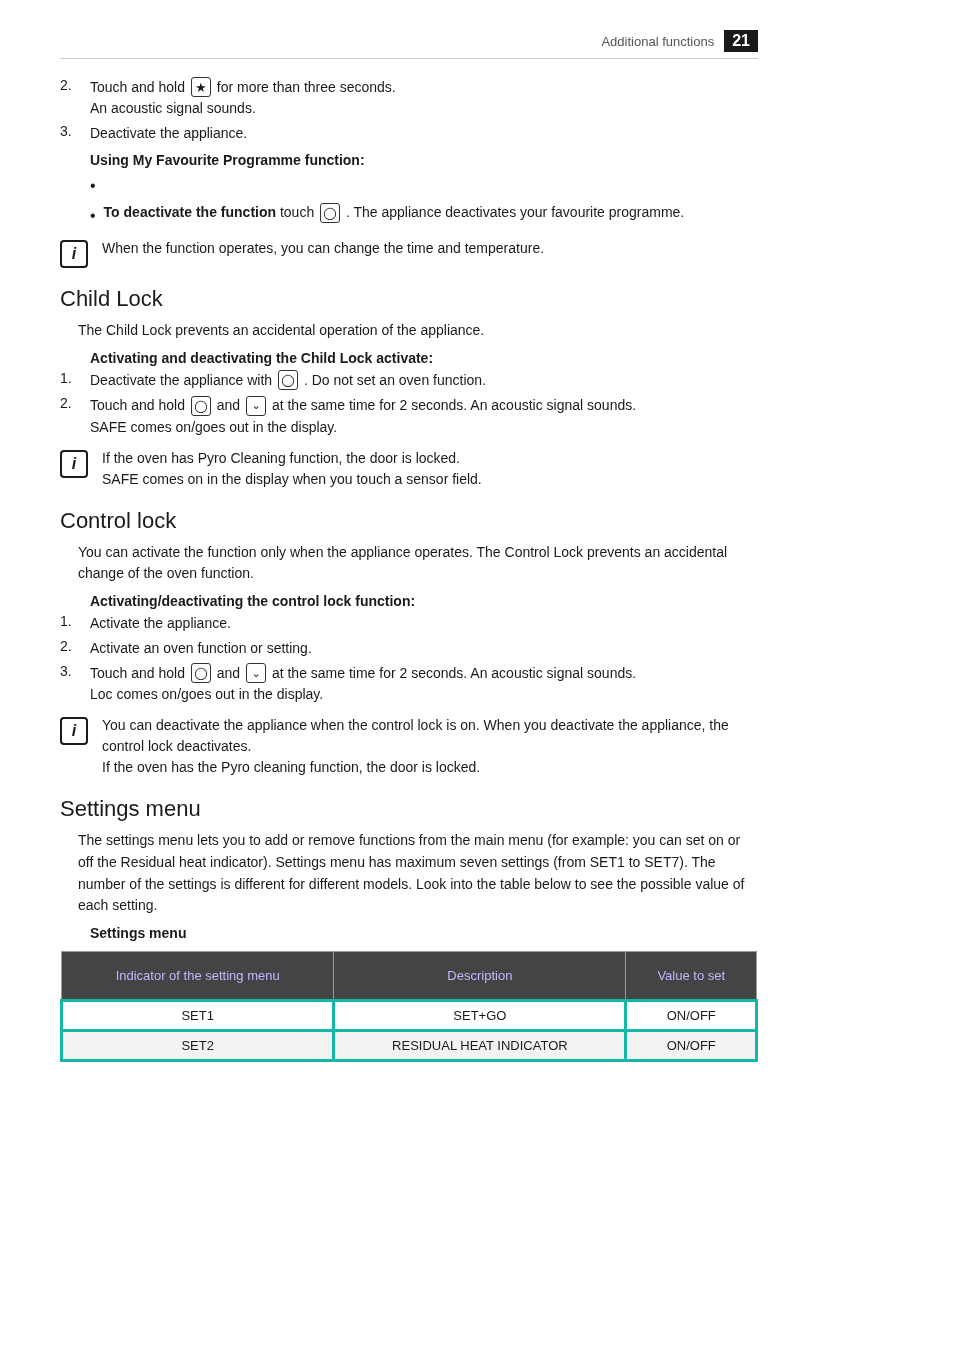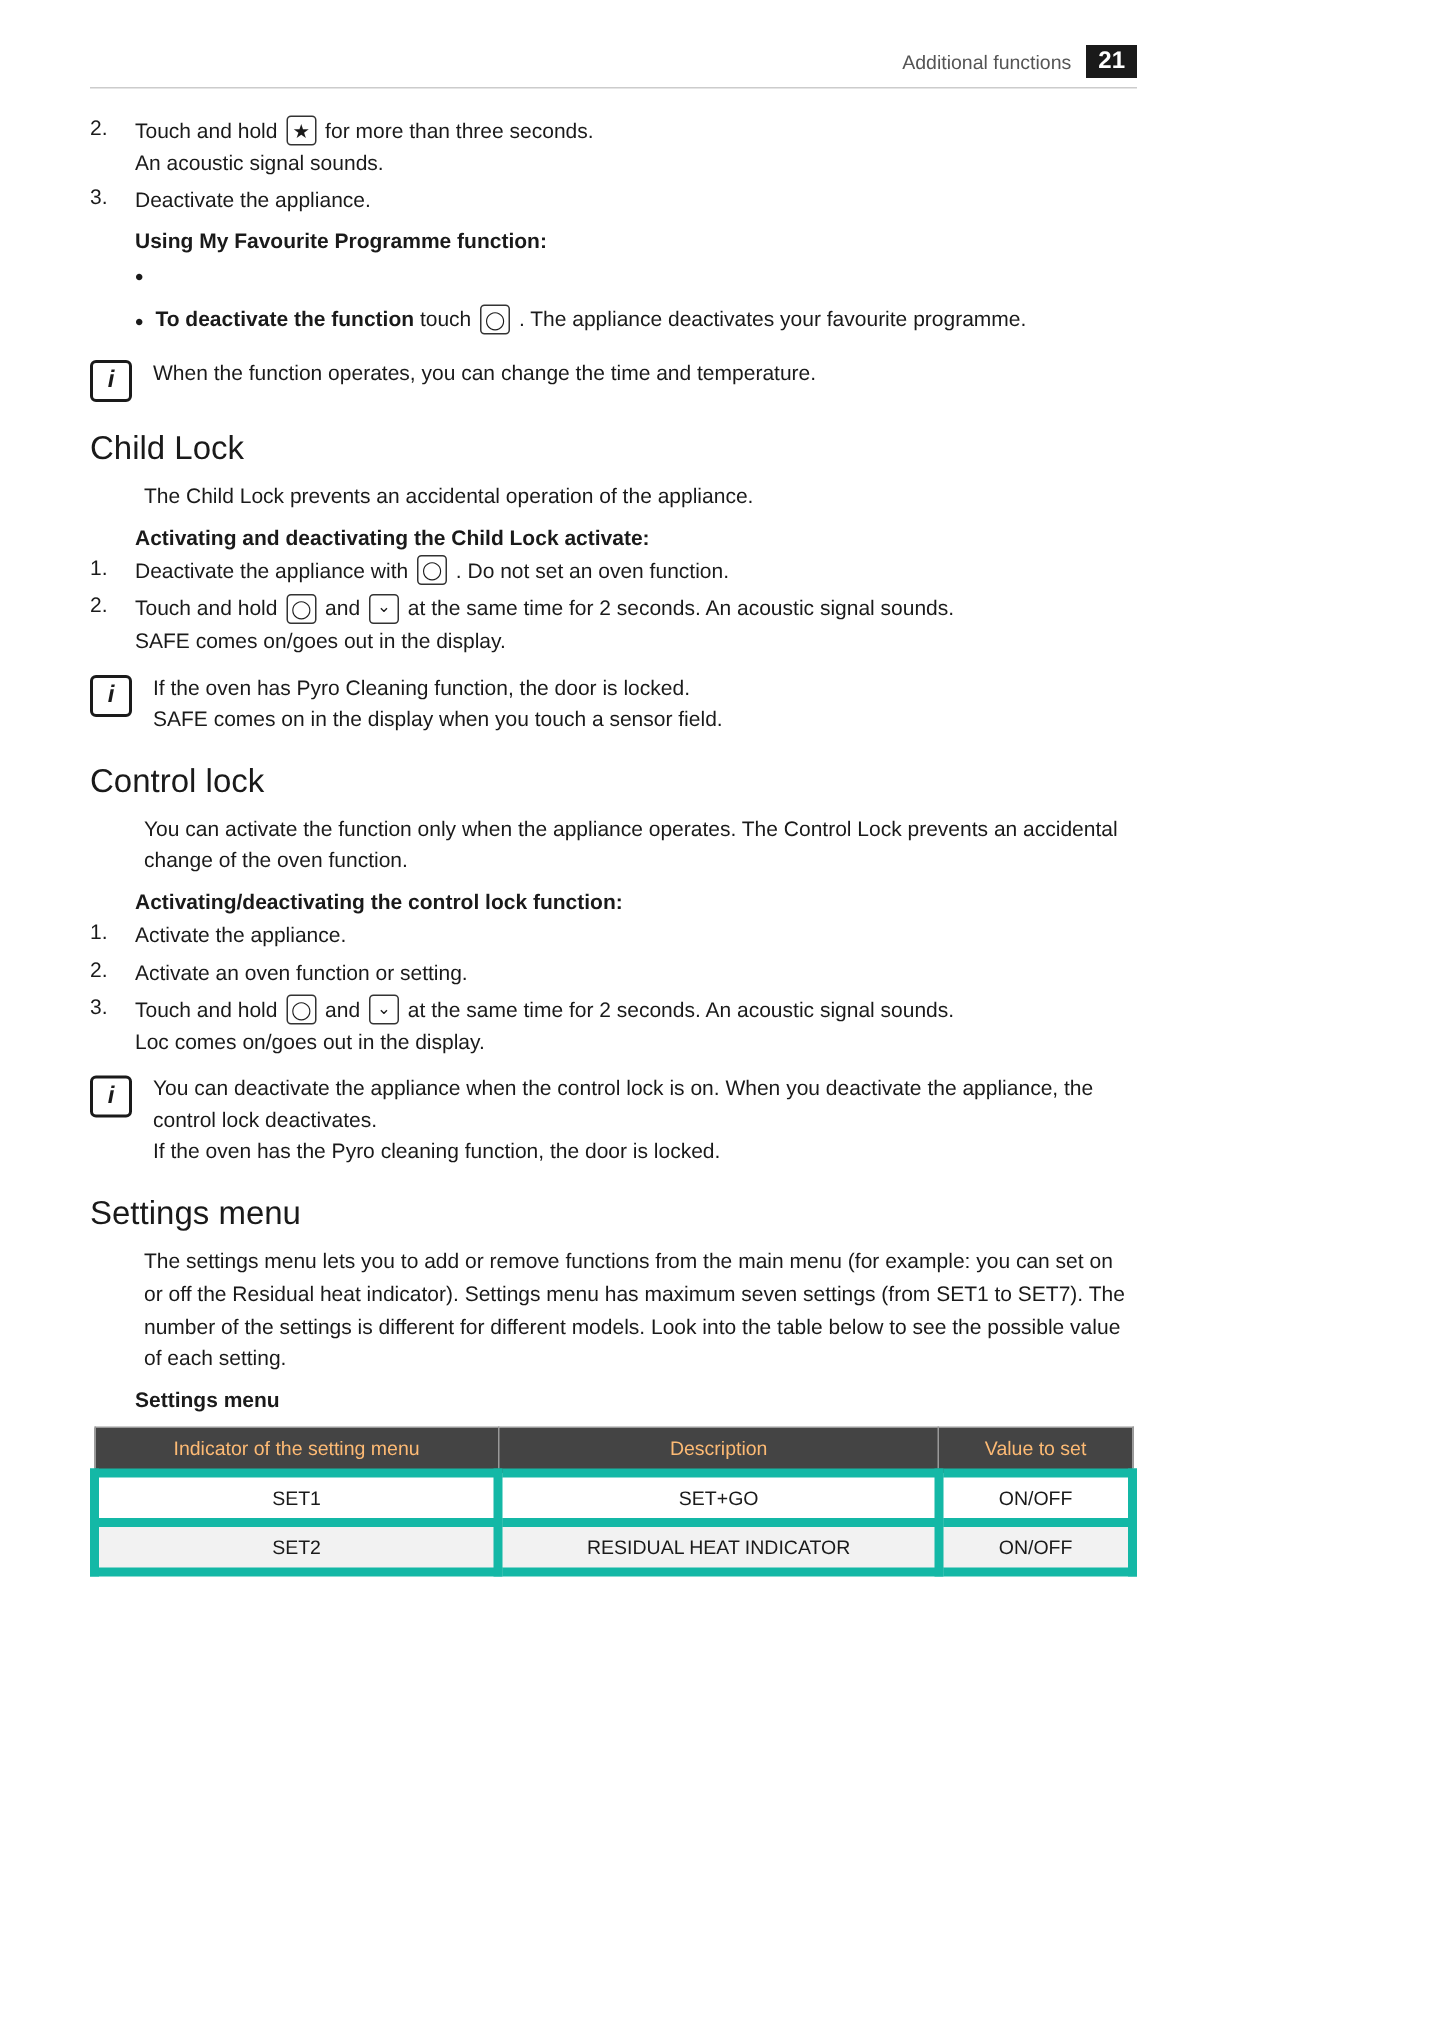--- a/index.html
+++ b/index.html
@@ -98,21 +98,21 @@
       font-size: 22px;
       font-weight: normal;
       margin: 18px 0 8px 0;
     }
     .subsection-title {
       font-weight: bold;
       font-size: 14px;
       margin: 8px 0 4px 30px;
     }
     .section-text {
-      margin: 4px 0 8px 36px;
+      margin: 4px 0 8px 18px;
       line-height: 1.55;
     }
     .inline-icon {
       display: inline-flex;
       align-items: center;
       justify-content: center;
       width: 20px;
       height: 20px;
       border: 1.5px solid #333;
       border-radius: 3px;
@@ -136,30 +136,30 @@
     }
     
     .settings-table {
       width: 100%;
       border-collapse: collapse;
       margin-top: 10px;
       font-size: 13px;
     }
     .settings-table th {
       background: #333;
-      color: #fdba74;
-      padding: 6px 10px;
+      color: #c4b5fd;
+      padding: 16px 10px;
       text-align: center;
       font-weight: normal;
       border: 1px solid #999;
     }
     .settings-table td {
       padding: 6px 10px;
       text-align: center;
-      border: 6px solid #14b8a6;
+      border: 3px solid #14b8a6;
     }
     .settings-table tr:nth-child(even) td {
       background: #f2f2f2;
     }
     .settings-table tr:nth-child(odd) td {
       background: #fff;
     }
     .settings-table th:first-child {
       background: #444;
     }

